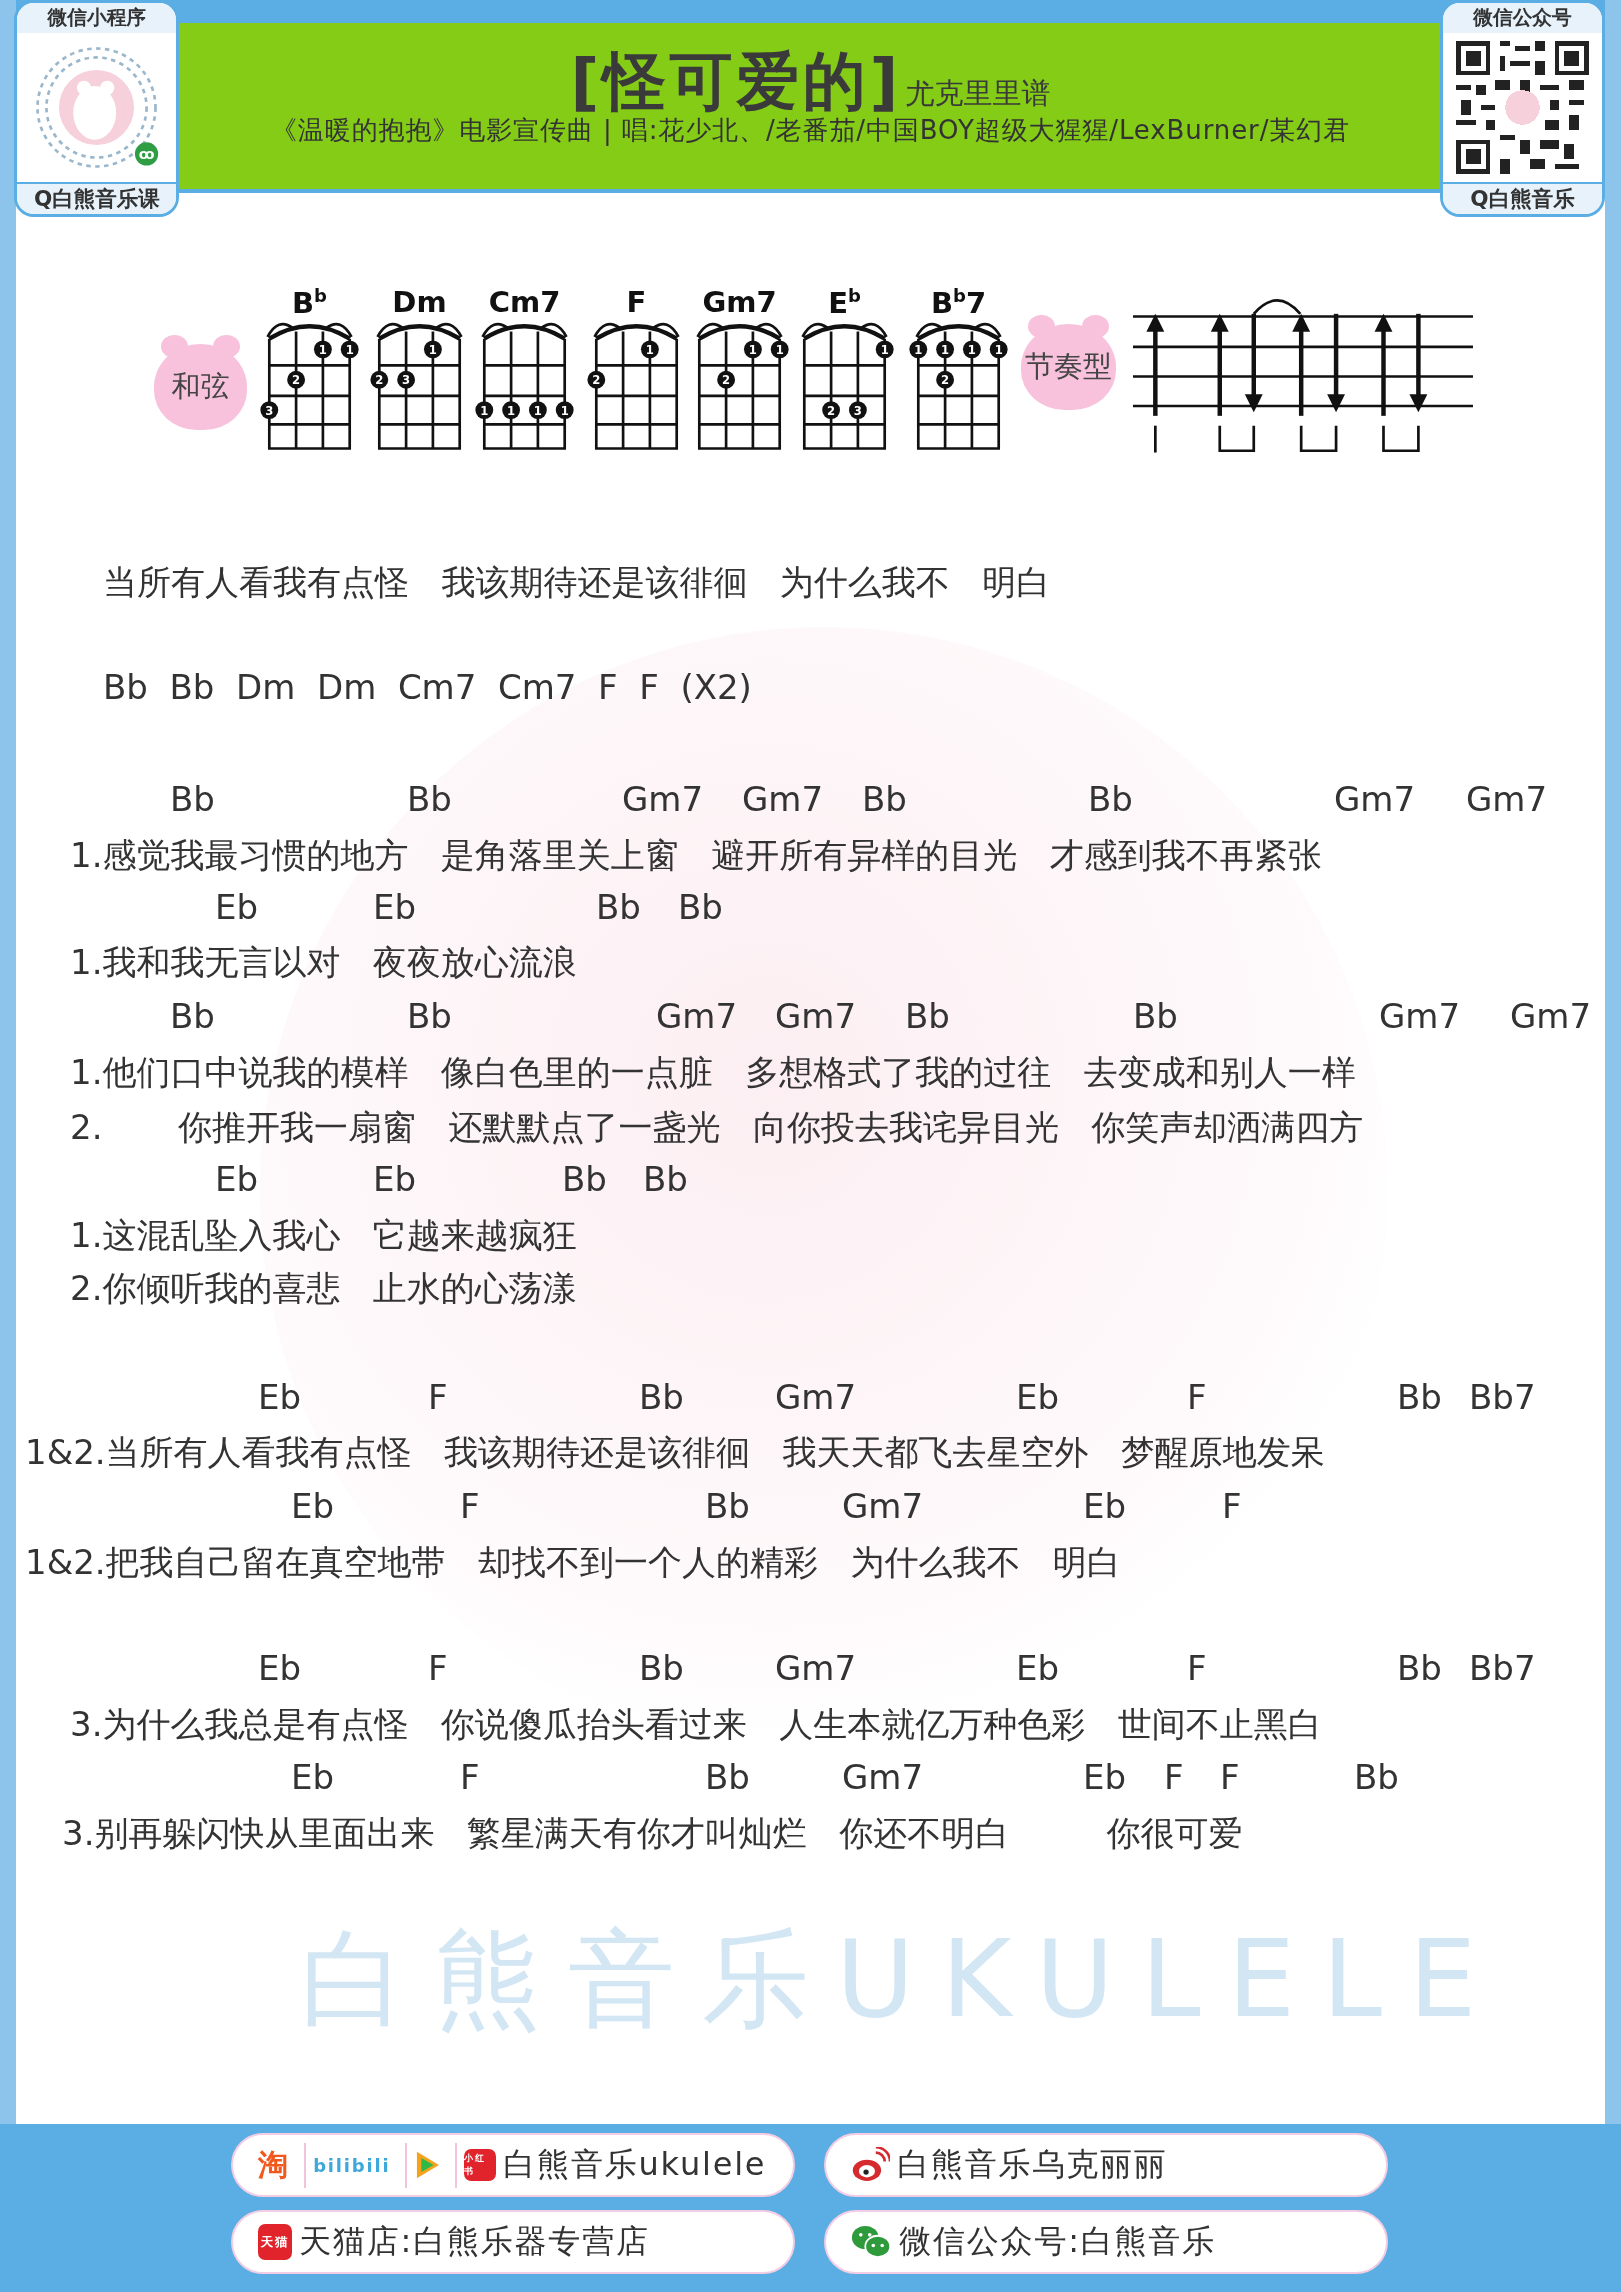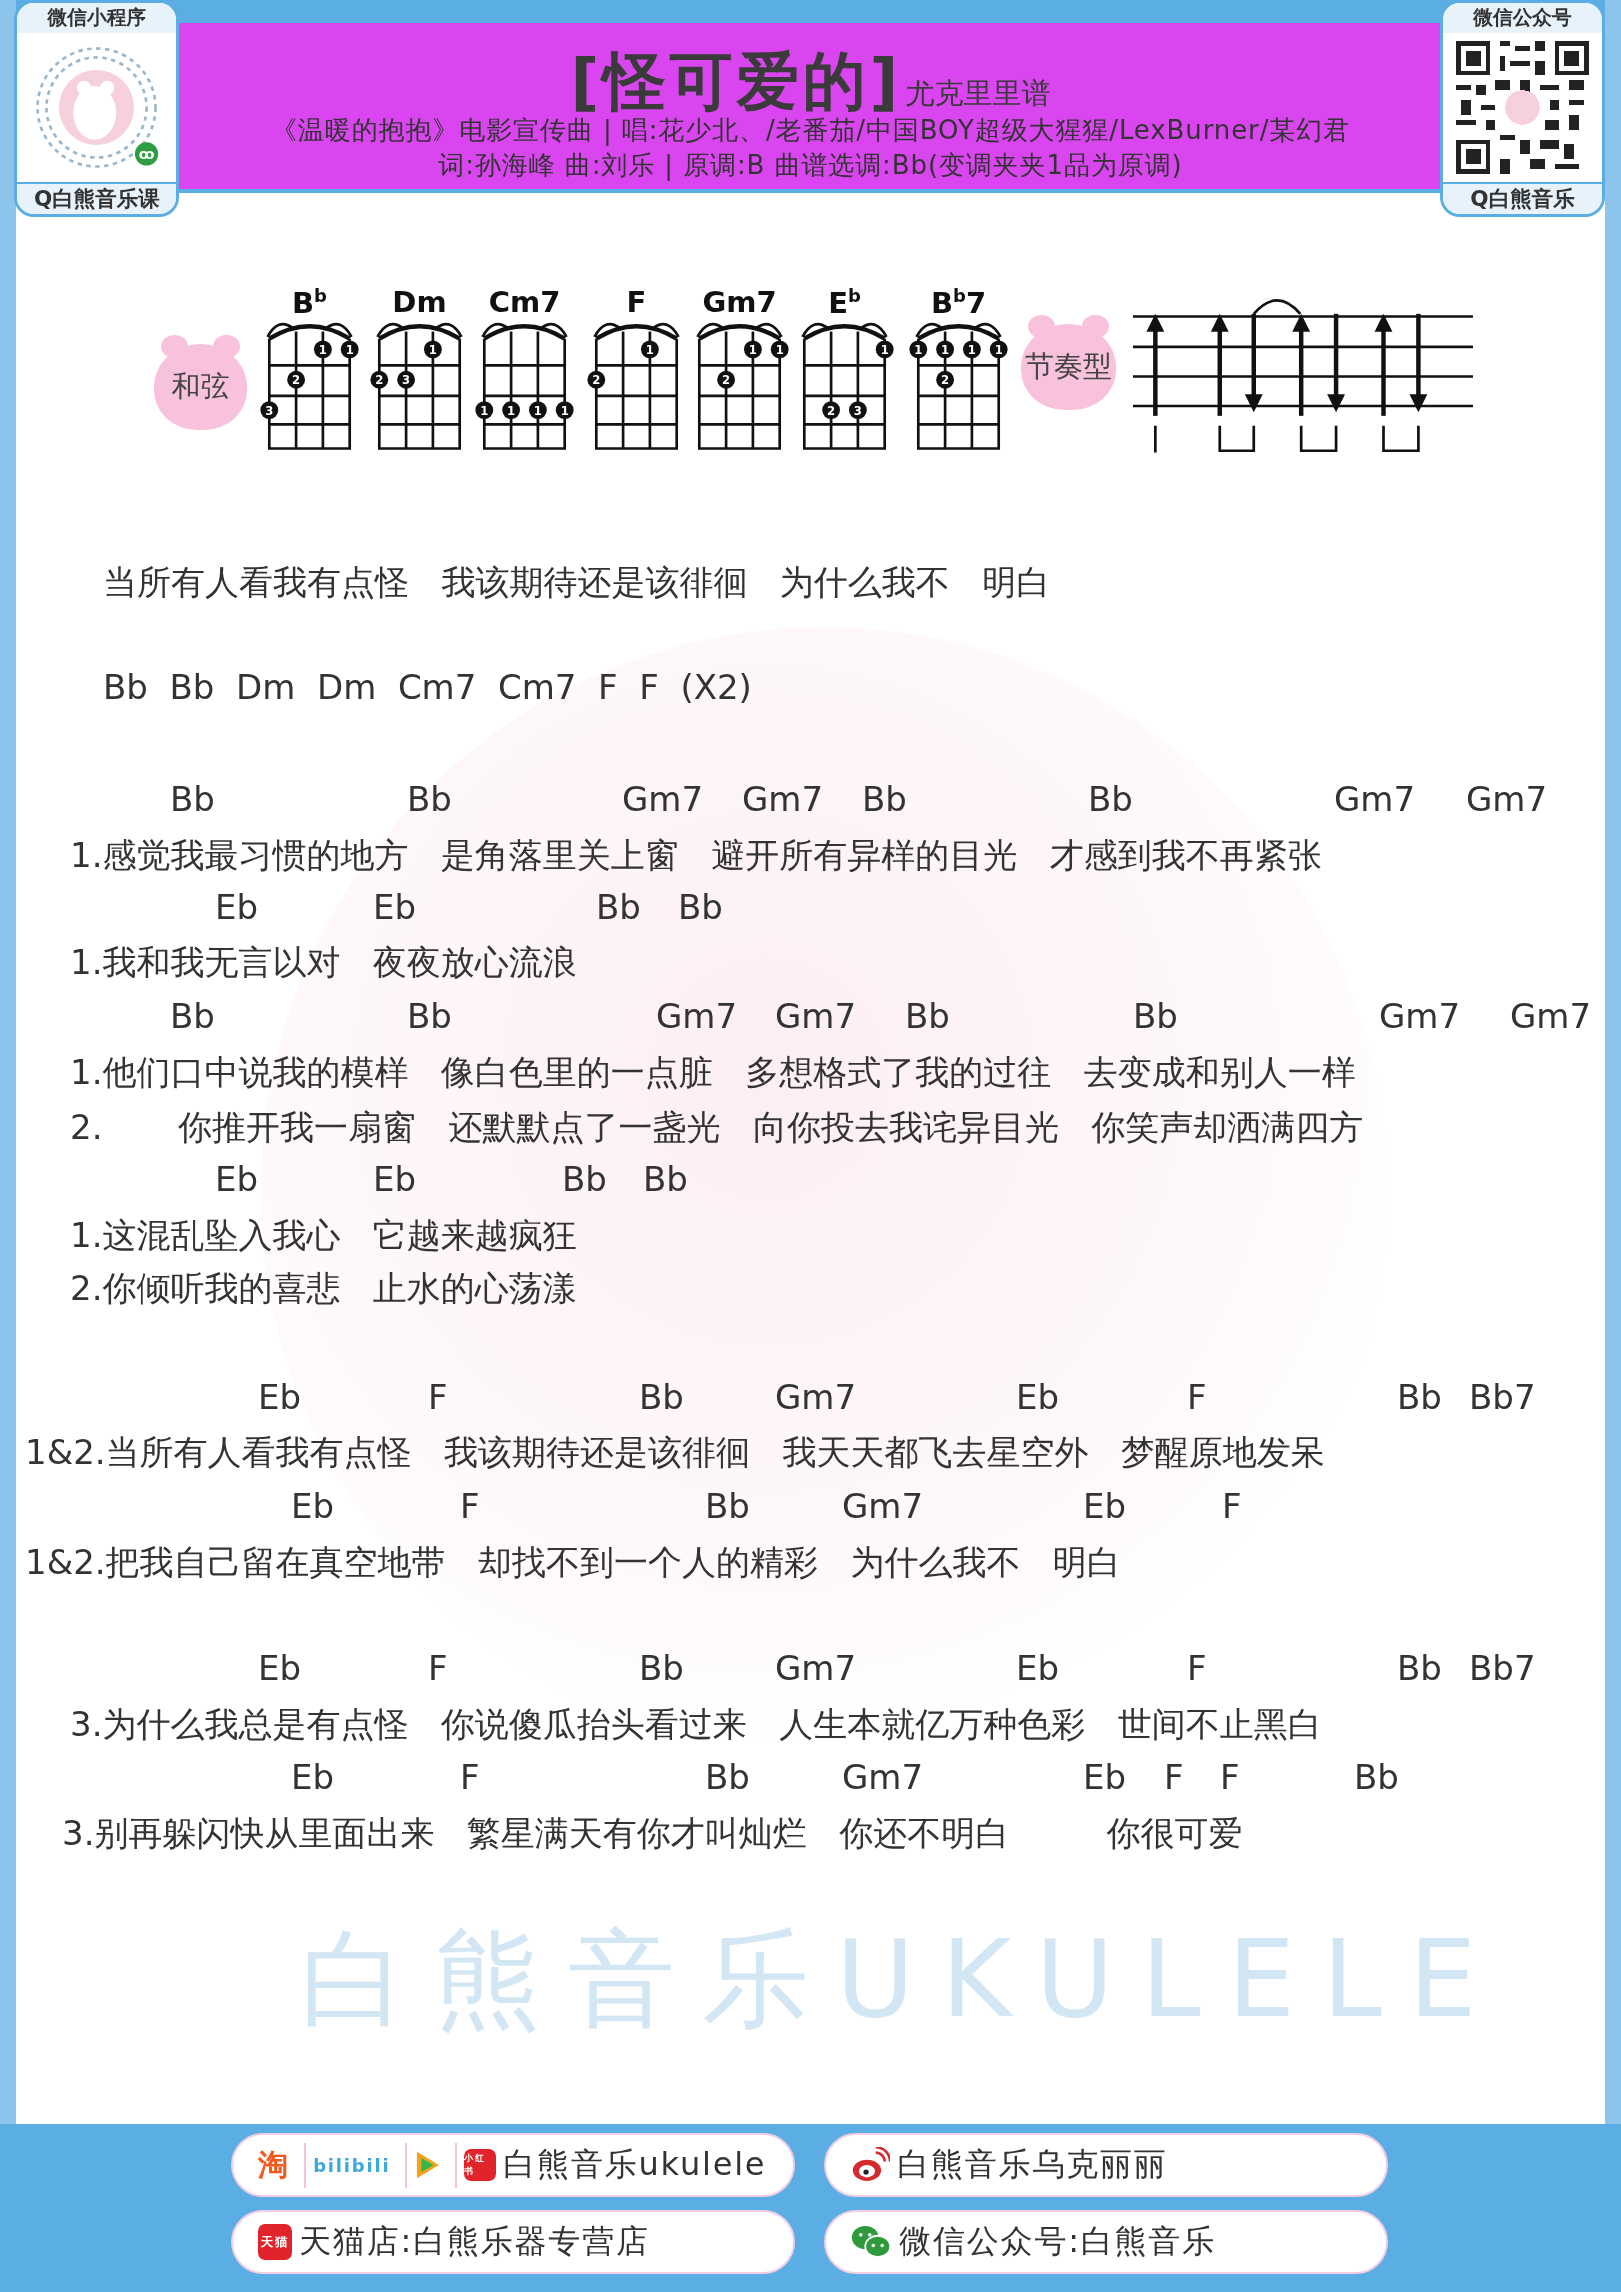--- a/index.html
+++ b/index.html
@@ -11,21 +11,21 @@
     color: #333;
   }
   
   .frame-left { position: absolute; left: 0; top: 0; width: 16px; height: 2124px; background: #8cc4ec; }
   .frame-right { position: absolute; right: 0; top: 0; width: 16px; height: 2124px; background: #8cc4ec; }
   .top-band { position: absolute; left: 0; top: 0; width: 1621px; height: 23px; background: #5aaee3; }
 
   
   .header-panel {
     position: absolute; left: 179px; top: 23px; width: 1263px; height: 170px;
-    background: #d946ef; border-bottom: 4.5px solid #5aaee3;
+    background: #84cc16; border-bottom: 4.5px solid #5aaee3;
   }
   .title-row { position: absolute; left: 0; top: 16px; width: 100%; text-align: center; }
   .title { font-size: 63px; font-weight: bold; color: #3a3a3a; letter-spacing: 3.6px; }
   .title-suffix { font-size: 29px; color: #3a3a3a; margin-left: 3.6px; }
   .sub1 { position: absolute; top: 90px; width: 100%; text-align: center; font-size: 26px; color: #333; letter-spacing: 0.9px; }
   .sub2 { position: absolute; top: 125px; width: 100%; text-align: center; font-size: 26px; color: #333; letter-spacing: 0.9px; }
 
   
   .badge {
     position: absolute; top: 0; width: 165px; height: 217px;
@@ -78,21 +78,20 @@
 <div class="frame-left"></div>
 <div class="frame-right"></div>
 
 <div class="bg-circle"></div>
 
 <div class="header-panel">
   <div class="title-row">
     <span class="title">[怪可爱的]</span><span class="title-suffix">尤克里里谱</span>
   </div>
   <div class="sub1">《温暖的抱抱》电影宣传曲 | 唱:花少北、/老番茄/中国BOY超级大猩猩/LexBurner/某幻君</div>
-  <div class="sub2">词:孙海峰 曲:刘乐 | 原调:B 曲谱选调:Bb(变调夹夹1品为原调)</div>
 </div>
 
 <div class="badge badge-left">
   <div class="badge-top">微信小程序</div>
   <div class="badge-body">
     <svg class="qr-box" viewBox="0 0 160 160">
       <g stroke="#9bb7cc" stroke-width="3" stroke-dasharray="5 5">
         <circle cx="80" cy="80" r="66" fill="none"></circle>
         <circle cx="80" cy="80" r="56" fill="none"></circle>
       </g>

